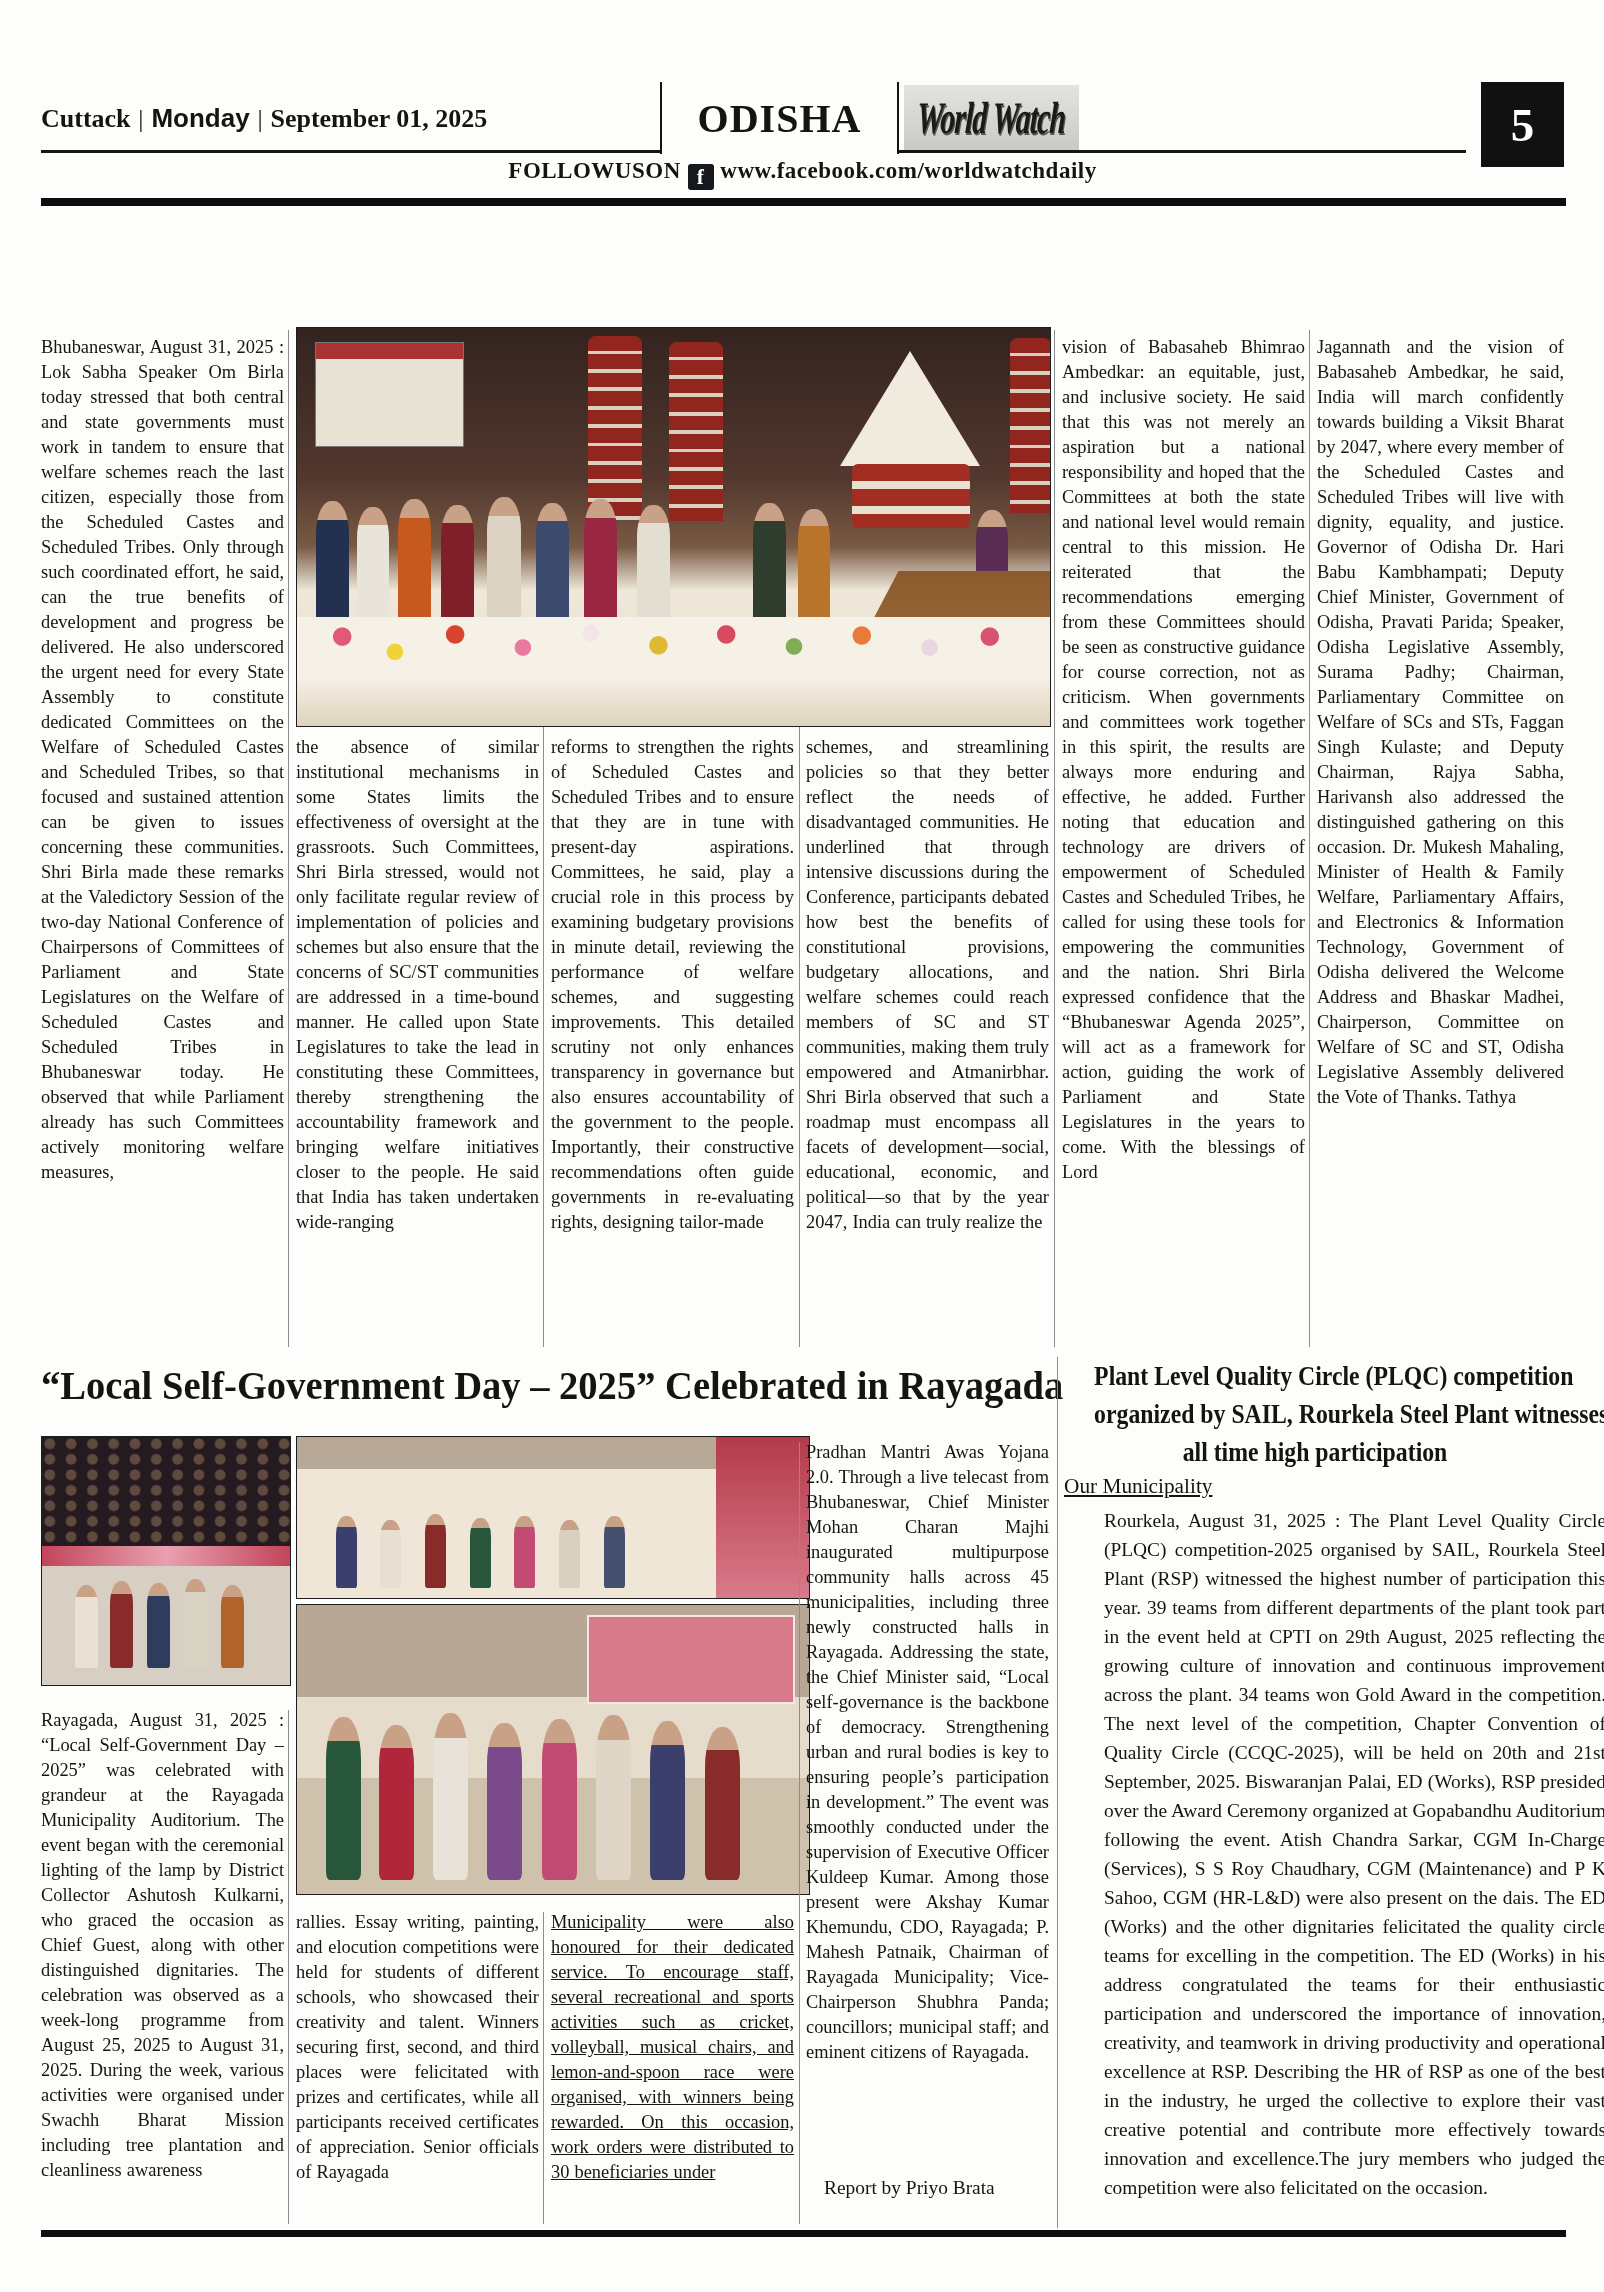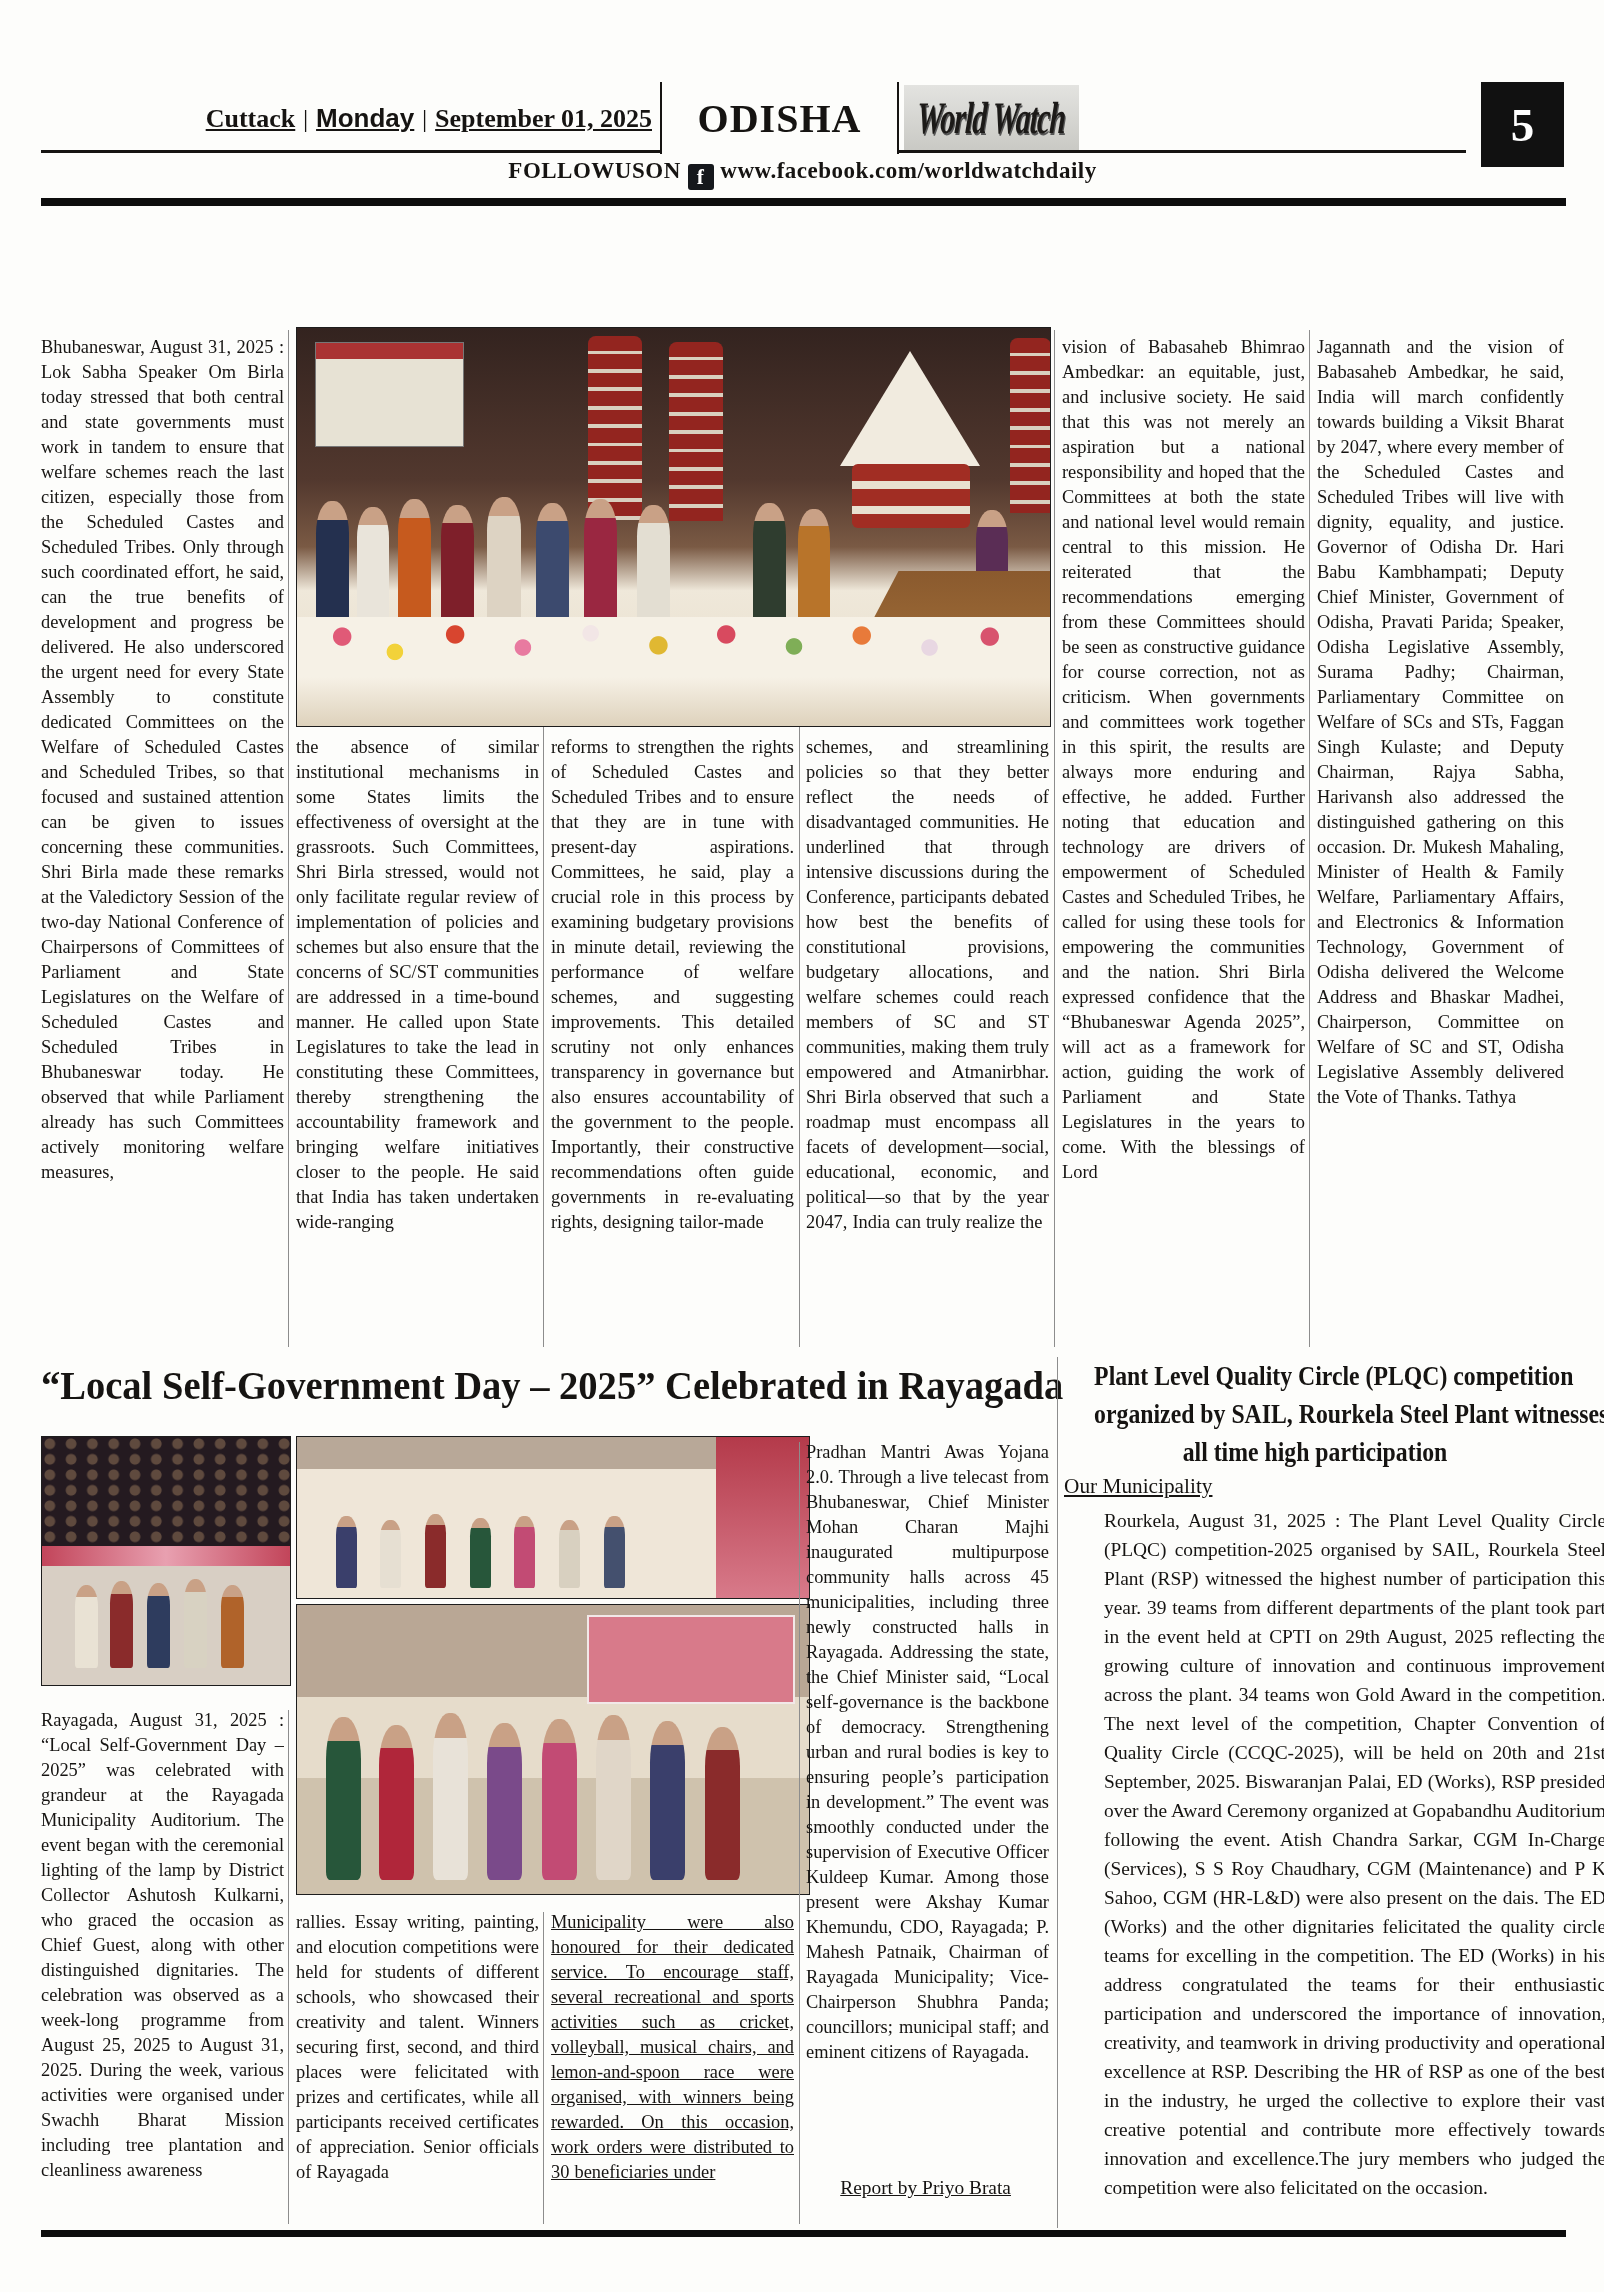--- a/index.html
+++ b/index.html
@@ -1,20 +1,20 @@
 <!DOCTYPE html>
 <html><head>
 <meta charset="utf-8">
 <style>
   html,body{margin:0;padding:0;background:#888;}
   .page{position:relative;width:1605px;height:2293px;background:#fdfdfb;color:#161412;
         font-family:"Liberation Serif",serif;overflow:hidden;margin:0 auto;}
   
-  .dateline{position:absolute;left:41px;top:103px;width:611px;text-align:right;
-            font-size:26px;font-weight:bold;white-space:nowrap;text-decoration:underline;}
+  .dateline{position:absolute;left:41px;top:103px;width:611px;text-align:left;
+            font-size:26px;font-weight:bold;white-space:nowrap;}
   .dateline .day{font-family:"Liberation Sans",sans-serif;}
   .dateline .sep{font-weight:normal;padding:0 7.8px;}
   .vline{position:absolute;width:1.9px;background:#161412;}
   .edition{position:absolute;left:668px;top:95px;width:223px;text-align:center;
            font-size:40px;font-weight:bold;letter-spacing:1px;}
   .masthead{position:absolute;left:904px;top:85px;width:175px;height:66px;
             background:linear-gradient(180deg,#e3e3e0,#c9c9c4);display:flex;align-items:center;justify-content:center;}
   .masthead span{font-size:30px;font-weight:bold;font-style:italic;white-space:nowrap;
                  transform:scaleY(1.5) skewX(-4deg);letter-spacing:-1px;color:#1c1a18;
                  text-shadow:1px 1px 0 #555;}
@@ -39,22 +39,22 @@
   .h3line{display:block;font-size:27px;line-height:38px;font-weight:bold;white-space:nowrap;
           transform:scaleX(0.88);transform-origin:center;}
   
   .col{position:absolute;width:243px;font-size:18.4px;line-height:25px;text-align:justify;
        overflow:hidden;word-spacing:0.5px;}
   .crule{position:absolute;width:1px;background:#8d8d8d;}
   .byline{position:absolute;left:1064px;top:1474px;width:502px;font-size:21.3px;
           text-decoration:underline;}
   .plqc-body{position:absolute;left:1064px;top:1506px;width:502px;height:720px;
              font-size:19.4px;line-height:29px;text-align:justify;overflow:hidden;margin-left:40px;}
-  .credit{position:absolute;left:807px;top:2177px;width:243px;font-size:19.4px;
-          text-align:center;padding-right:5.8px;box-sizing:border-box;text-decoration:underline;}
+  .credit{position:absolute;left:824px;top:2177px;width:243px;font-size:19.4px;
+          text-align:left;padding-right:5.8px;box-sizing:border-box;}
   
   .photo{position:absolute;border:1.9px solid #1d1d1d;box-sizing:border-box;overflow:hidden;}
   .pf{position:absolute;display:block;border-radius:45% 45% 10% 10%/26% 26% 5% 5%;
       background:linear-gradient(180deg,#c9a186 0 15%,var(--c) 15%);}
   .screen{position:absolute;left:17.5px;top:13.6px;width:147px;height:103px;border:1px solid #777;
           background:linear-gradient(180deg,#a33 0 15.5px,#e7e2d4 15.5px);}
   .pillar{position:absolute;border-radius:7.8px 7.8px 0 0;
           background:repeating-linear-gradient(180deg,#93251f 0 14.6px,#d9cfbe 14.6px 18.4px);}
   .roof{position:absolute;width:0;height:0;border-left:70px solid transparent;
         border-right:70px solid transparent;border-bottom:115px solid #f1ebdf;}

